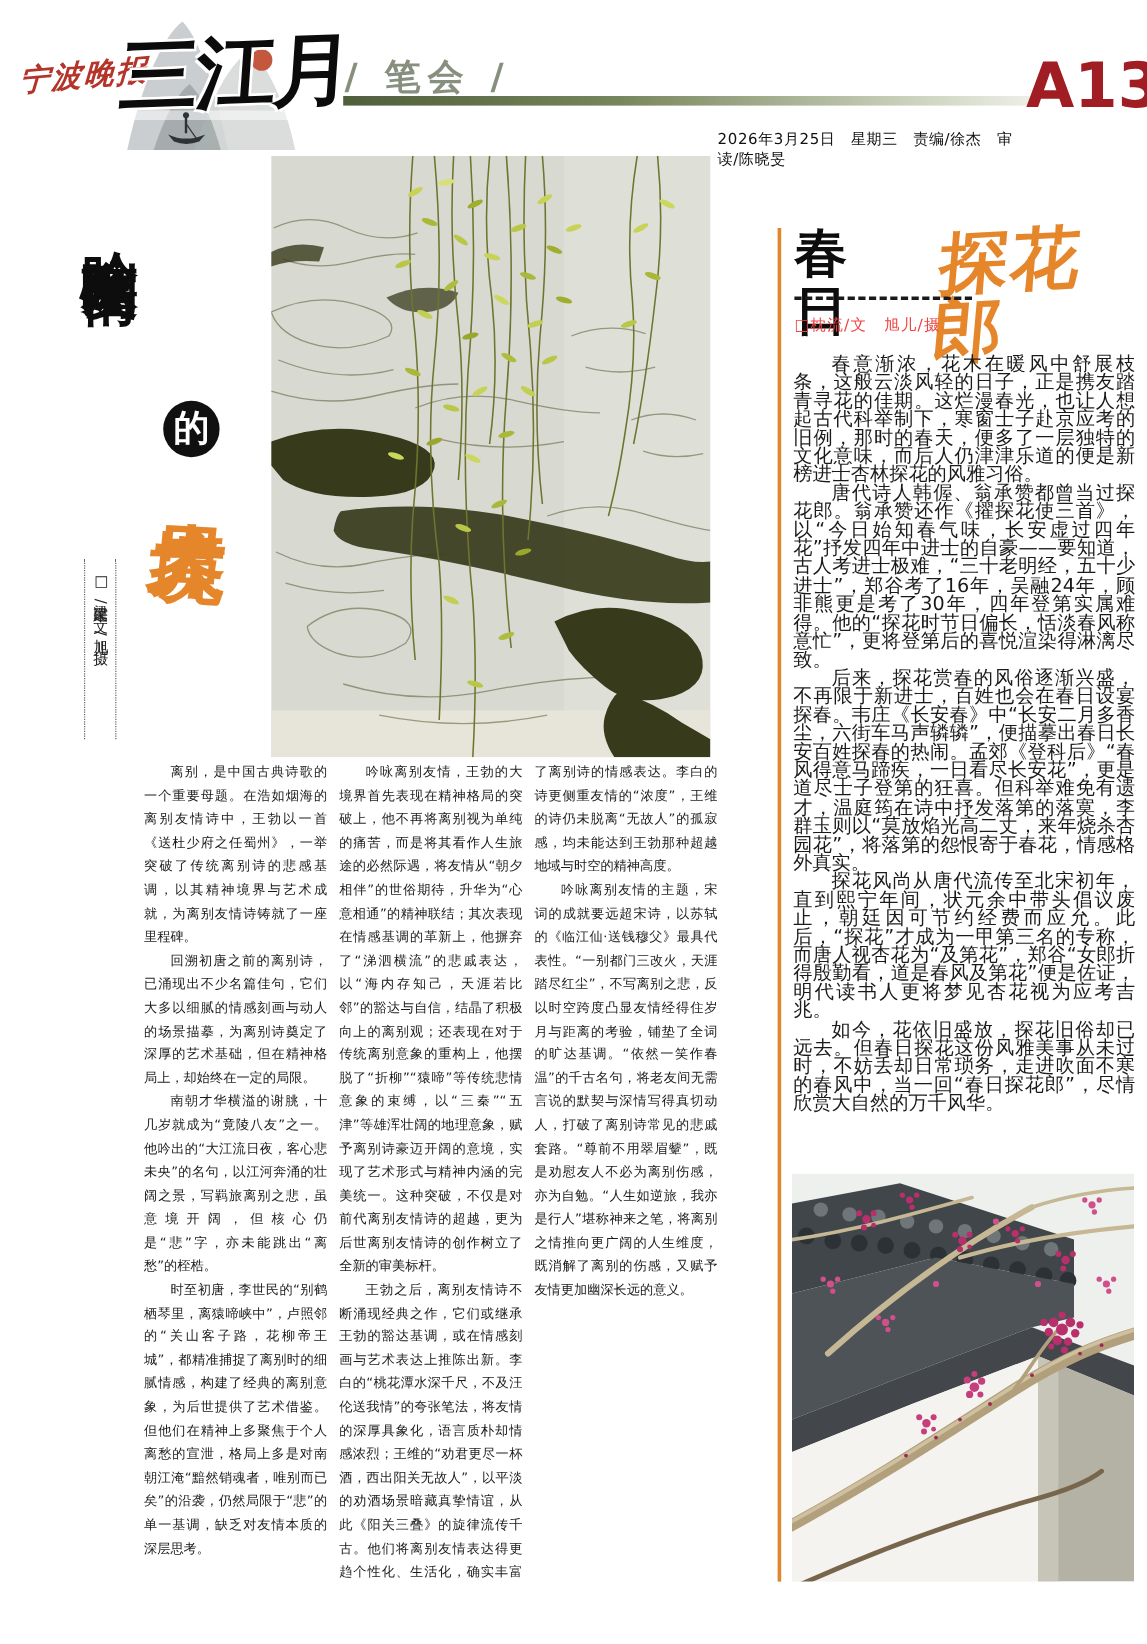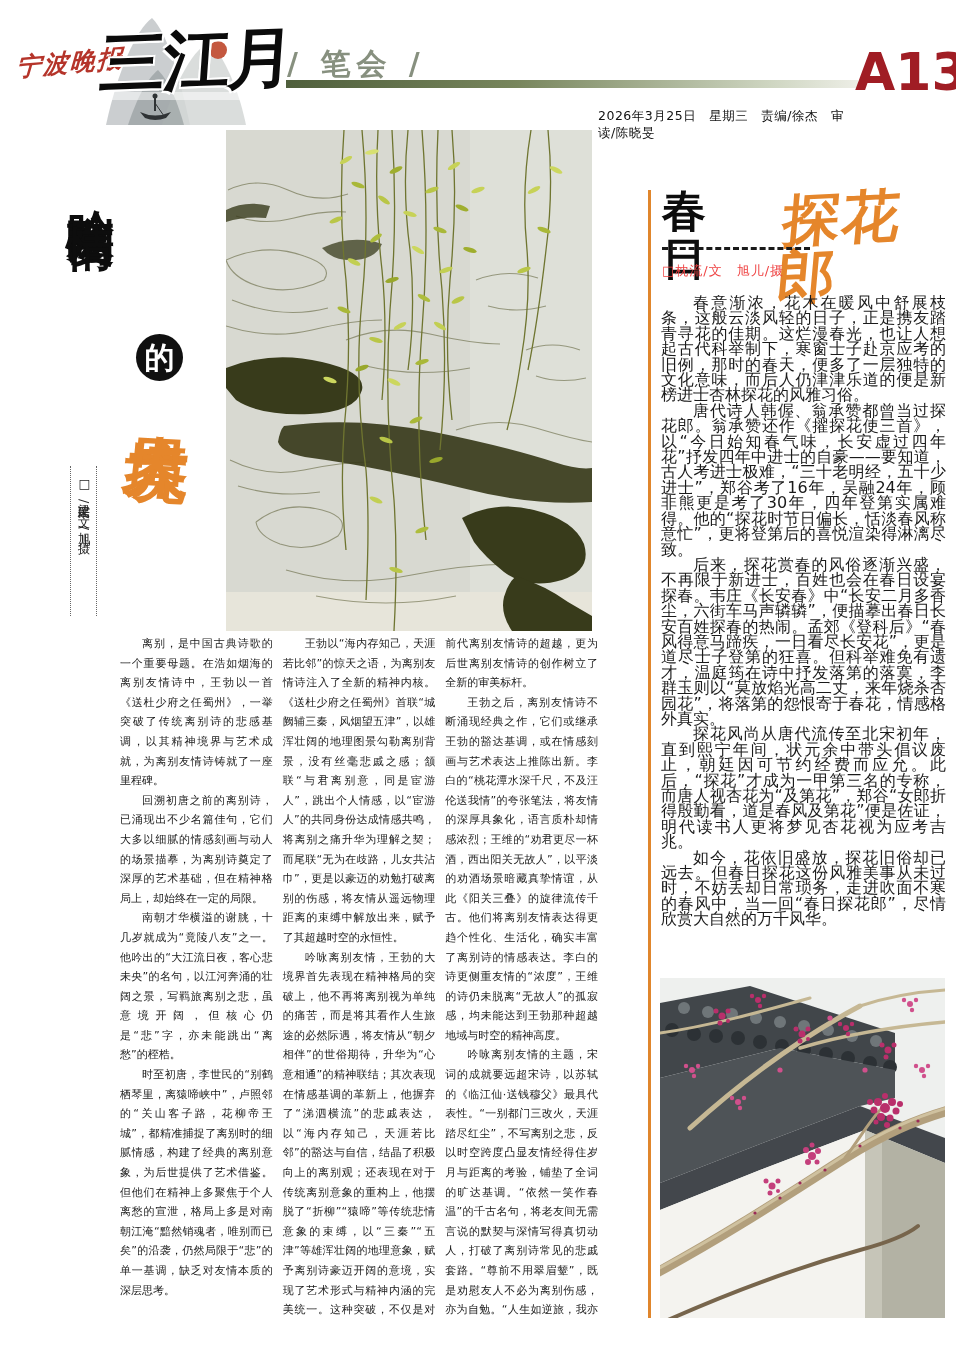--- a/index.html
+++ b/index.html
@@ -166,21 +166,20 @@
   <div class="lt-main">吟咏离别友情</div>
   <div class="lt-de">的</div>
   <div class="lt-accent">大境界</div>
   <div class="lt-byline">□梁建民/文　旭儿/摄</div>
 
   <div class="left-body">
     <p>离别，是中国古典诗歌的一个重要母题。在浩如烟海的离别友情诗中，王勃以一首《送杜少府之任蜀州》，一举突破了传统离别诗的悲感基调，以其精神境界与艺术成就，为离别友情诗铸就了一座里程碑。</p>
     <p>回溯初唐之前的离别诗，已涌现出不少名篇佳句，它们大多以细腻的情感刻画与动人的场景描摹，为离别诗奠定了深厚的艺术基础，但在精神格局上，却始终在一定的局限。</p>
     <p>南朝才华横溢的谢朓，十几岁就成为“竟陵八友”之一。他吟出的“大江流日夜，客心悲未央”的名句，以江河奔涌的壮阔之景，写羁旅离别之悲，虽意境开阔，但核心仍是“悲”字，亦未能跳出“离愁”的桎梏。</p>
     <p>时至初唐，李世民的“别鹤栖琴里，离猿啼峡中”，卢照邻的“关山客子路，花柳帝王城”，都精准捕捉了离别时的细腻情感，构建了经典的离别意象，为后世提供了艺术借鉴。但他们在精神上多聚焦于个人离愁的宣泄，格局上多是对南朝江淹“黯然销魂者，唯别而已矣”的沿袭，仍然局限于“悲”的单一基调，缺乏对友情本质的深层思考。</p>
-    <p>王勃以“海内存知己，天涯若比邻”的惊天之语，为离别友情诗注入了全新的精神内核。《送杜少府之任蜀州》首联“城阙辅三秦，风烟望五津”，以雄浑壮阔的地理图景勾勒离别背景，没有丝毫悲戚之感；颔联“与君离别意，同是宦游人”，跳出个人情感，以“宦游人”的共同身份达成情感共鸣，将离别之痛升华为理解之契；而尾联“无为在歧路，儿女共沾巾”，更是以豪迈的劝勉打破离别的伤感，将友情从遥远物理距离的束缚中解放出来，赋予了其超越时空的永恒性。</p>
     <p>吟咏离别友情，王勃的大境界首先表现在精神格局的突破上，他不再将离别视为单纯的痛苦，而是将其看作人生旅途的必然际遇，将友情从“朝夕相伴”的世俗期待，升华为“心意相通”的精神联结；其次表现在情感基调的革新上，他摒弃了“涕泗横流”的悲戚表达，以“海内存知己，天涯若比邻”的豁达与自信，结晶了积极向上的离别观；还表现在对于传统离别意象的重构上，他摆脱了“折柳”“猿啼”等传统悲情意象的束缚，以“三秦”“五津”等雄浑壮阔的地理意象，赋予离别诗豪迈开阔的意境，实现了艺术形式与精神内涵的完美统一。这种突破，不仅是对前代离别友情诗的超越，更为后世离别友情诗的创作树立了全新的审美标杆。</p>
     <p>王勃之后，离别友情诗不断涌现经典之作，它们或继承王勃的豁达基调，或在情感刻画与艺术表达上推陈出新。李白的“桃花潭水深千尺，不及汪伦送我情”的夸张笔法，将友情的深厚具象化，语言质朴却情感浓烈；王维的“劝君更尽一杯酒，西出阳关无故人”，以平淡的劝酒场景暗藏真挚情谊，从此《阳关三叠》的旋律流传千古。他们将离别友情表达得更趋个性化、生活化，确实丰富了离别诗的情感表达。李白的诗更侧重友情的“浓度”，王维的诗仍未脱离“无故人”的孤寂感，均未能达到王勃那种超越地域与时空的精神高度。</p>
     <p>吟咏离别友情的主题，宋词的成就要远超宋诗，以苏轼的《临江仙·送钱穆父》最具代表性。“一别都门三改火，天涯踏尽红尘”，不写离别之悲，反以时空跨度凸显友情经得住岁月与距离的考验，铺垫了全词的旷达基调。“依然一笑作春温”的千古名句，将老友间无需言说的默契与深情写得真切动人，打破了离别诗常见的悲戚套路。“尊前不用翠眉颦”，既是劝慰友人不必为离别伤感，亦为自勉。“人生如逆旅，我亦是行人”堪称神来之笔，将离别之情推向更广阔的人生维度，既消解了离别的伤感，又赋予友情更加幽深长远的意义。</p>
 
   </div>
 
   <div class="divider"></div>
 
   <div class="rt-title">
     <span class="rt-black">春日</span>

